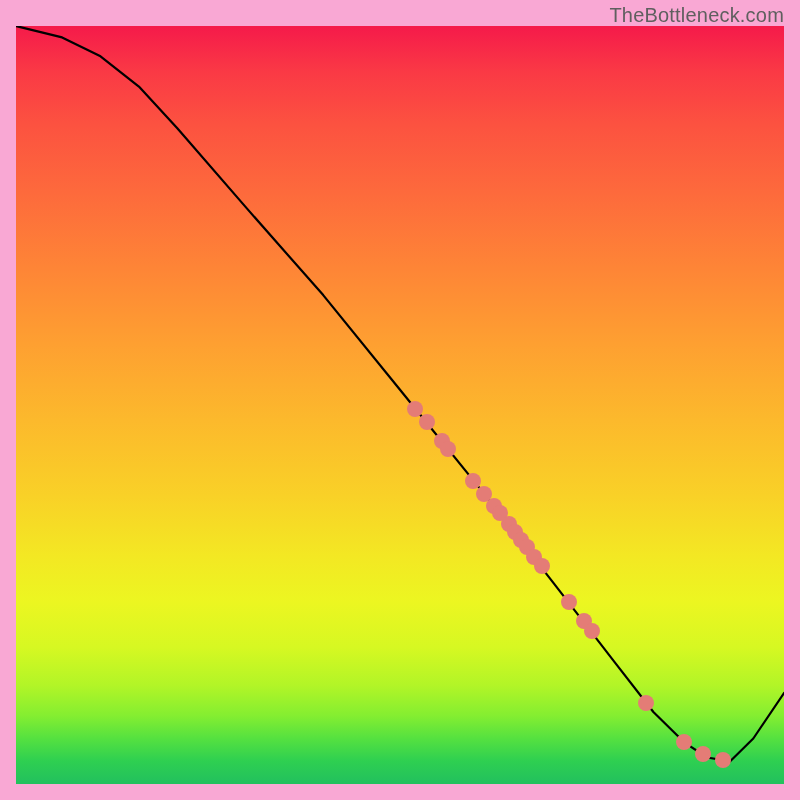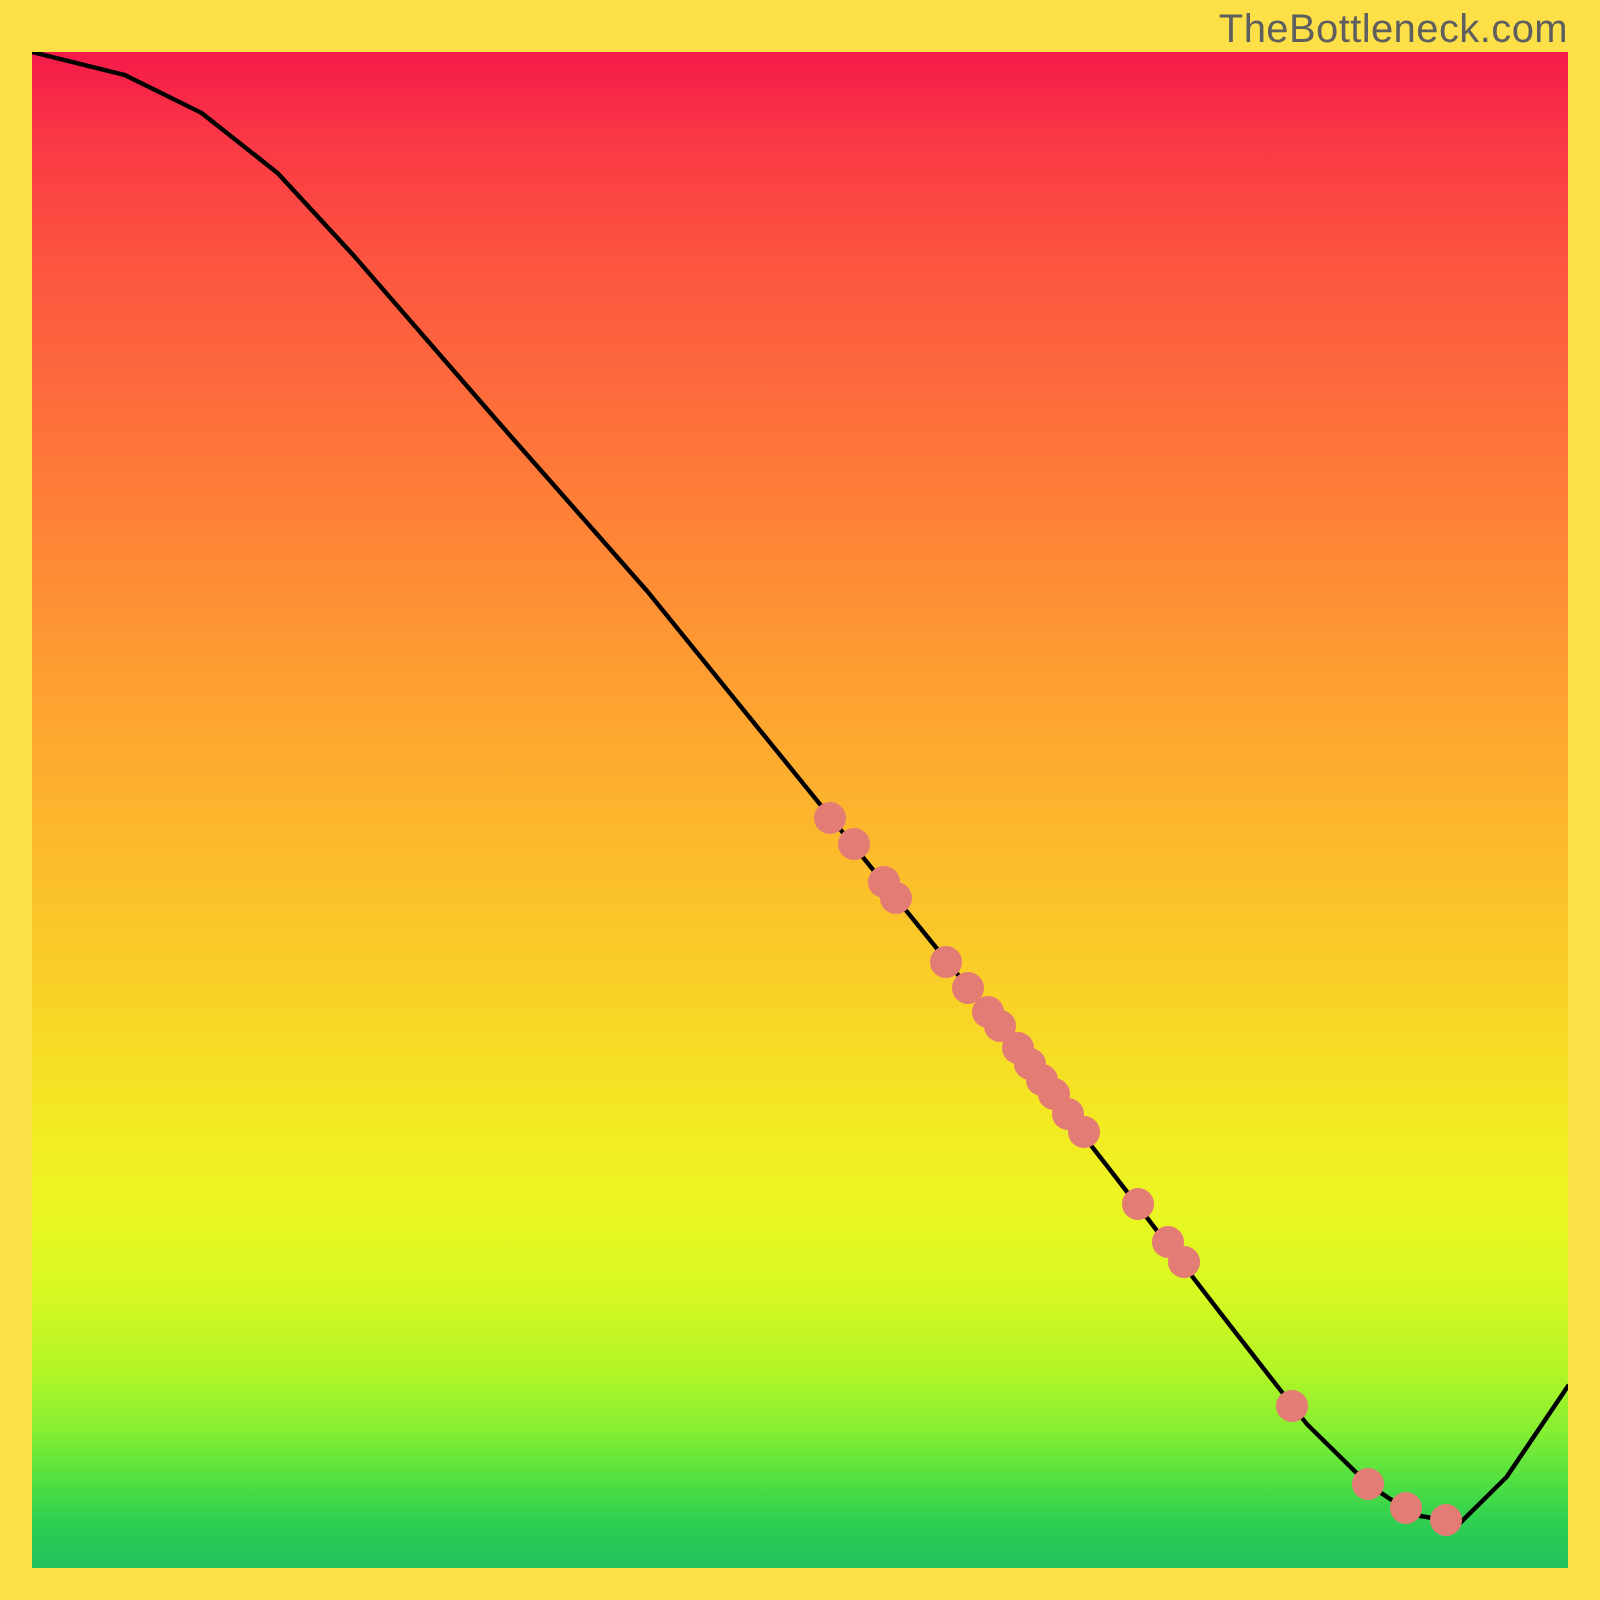--- a/index.html
+++ b/index.html
@@ -10,21 +10,21 @@
     overflow: hidden;
     background: #000;
     font-family: Arial, Helvetica, sans-serif;
   }
   .frame {
     position: absolute;
     left: 0;
     top: 0;
     width: 800px;
     height: 800px;
-    background: #fde047;
+    background: #f9a8d4;
   }
   .plot-area {
     position: absolute;
     left: 16px;
     top: 26px;
     width: 768px;
     height: 758px;
     overflow: hidden;
   }
   .gradient-bg {

